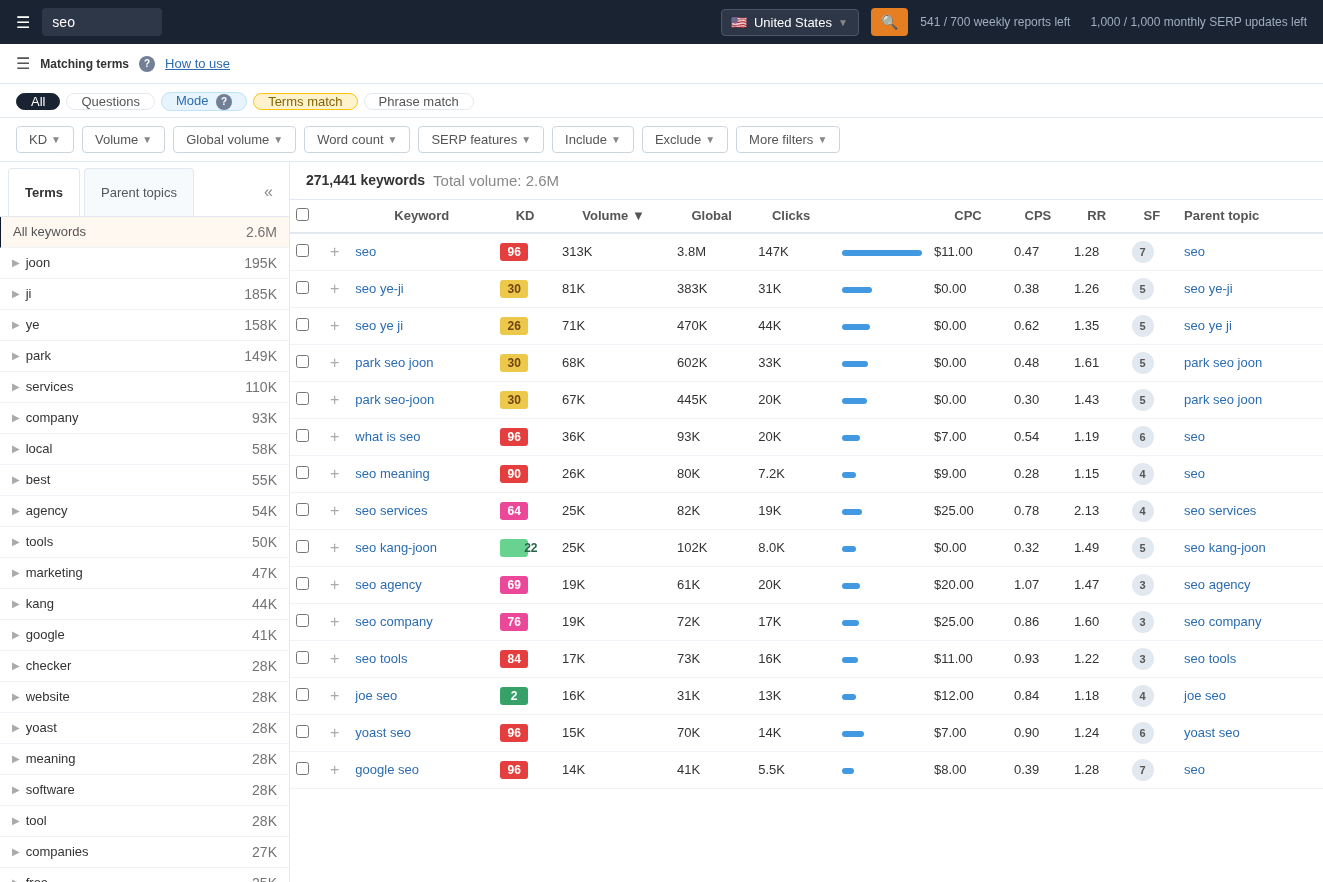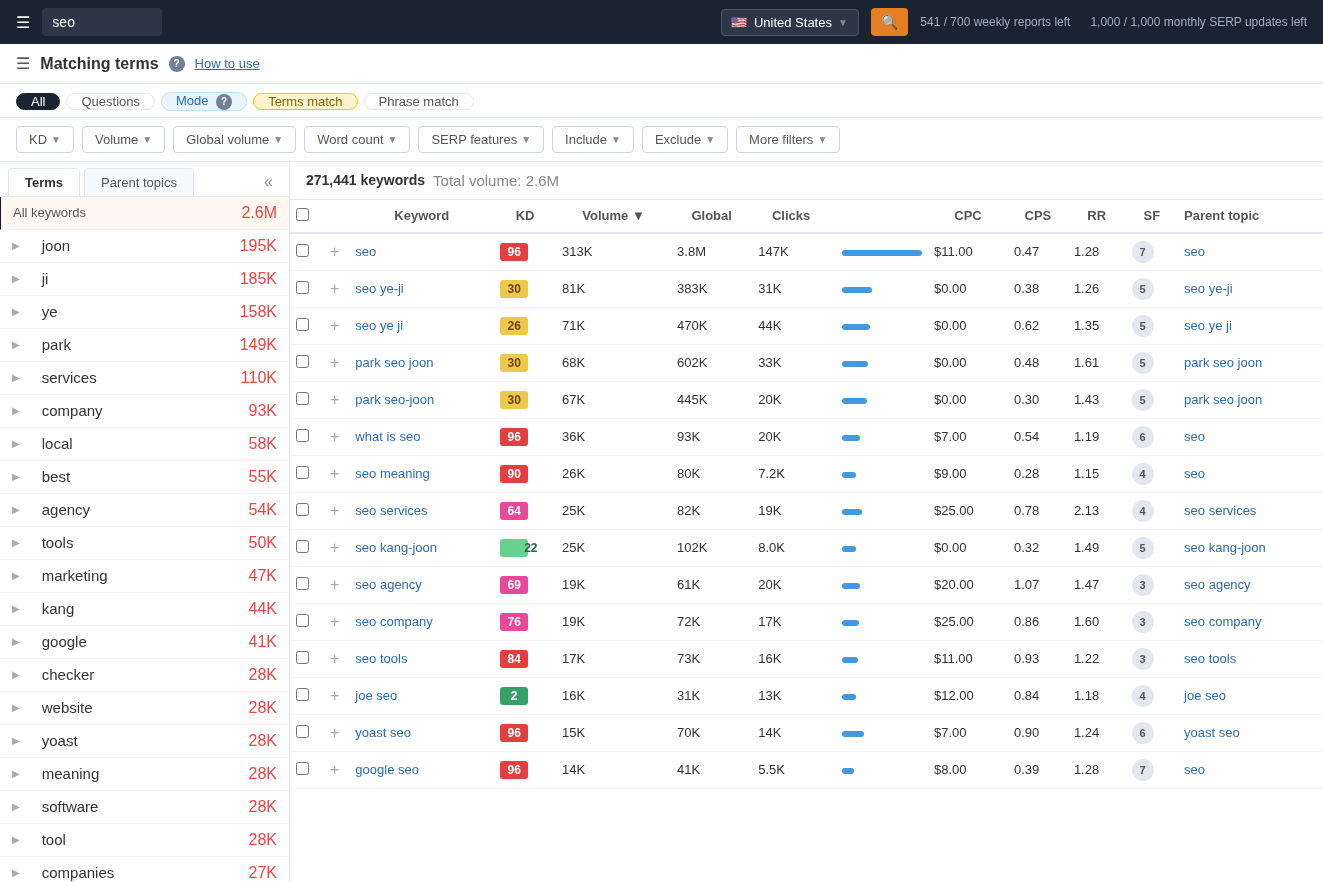--- a/index.html
+++ b/index.html
@@ -124,21 +124,21 @@
       flex-direction: column;
       overflow: hidden;
     }
     .sidebar-tabs {
       display: flex;
       border-bottom: 1px solid #e2e8f0;
       padding: 6px 8px 0;
       gap: 4px;
     }
     .sidebar-tab {
-      padding: 6px 16px;
+      padding: 16px 16px;
       border-radius: 4px 4px 0 0;
       border: 1px solid #e2e8f0;
       border-bottom: none;
       cursor: pointer;
       font-size: 13px;
       background: #f7fafc;
       color: #555;
     }
     .sidebar-tab.active {
       background: #fff;
@@ -171,22 +171,22 @@
       border-left: 1px solid #0f172a;
       font-weight: 400;
     }
     .sidebar-item-left {
       display: flex;
       align-items: center;
       gap: 6px;
       color: #555;
     }
     .sidebar-item-left .arrow { color: #aaa; font-size: 10px; }
-    .sidebar-item-name { color: #333; font-size: 15px; margin-left: 16px; }
-    .sidebar-item-count { color: #ef4444; font-size: 16px; margin-left: 20px; }
+    .sidebar-item-name { color: #333; font-size: 13px; }
+    .sidebar-item-count { color: #737373; font-size: 14px; margin-left: 20px; }
 
     
     .main-content {
       flex: 1;
       display: flex;
       flex-direction: column;
       overflow: hidden;
     }
     .results-header {
       padding: 10px 16px;
@@ -315,21 +315,21 @@
   </div>
   <button class="topbar-search-btn">🔍</button>
   <div class="topbar-stats">
     <span>541 / 700 weekly reports left</span>
     <span>1,000 / 1,000 monthly SERP updates left</span>
   </div>
 </div>
 
 <div style="background:#fff; padding:10px 16px; display:flex; align-items:center; gap:10px; border-bottom:1px solid #e2e8f0;">
   <span style="font-size:16px; color:#555; cursor:pointer;">☰</span>
-  <h2 style="font-size:16px; font-weight:700;">Matching terms</h2>
+  <h2 style="font-size:12px; font-weight:700;">Matching terms</h2>
   <span class="help-icon">?</span>
   <a href="#" style="color:#2b6cb0; font-size:13px;">How to use</a>
 </div>
 
 <div class="mode-tabs">
   <button class="tab-btn active">All</button>
   <button class="tab-btn">Questions</button>
   <button class="tab-btn mode-active">
     Mode <span class="help-icon" style="margin-left:4px;">?</span>
   </button>

